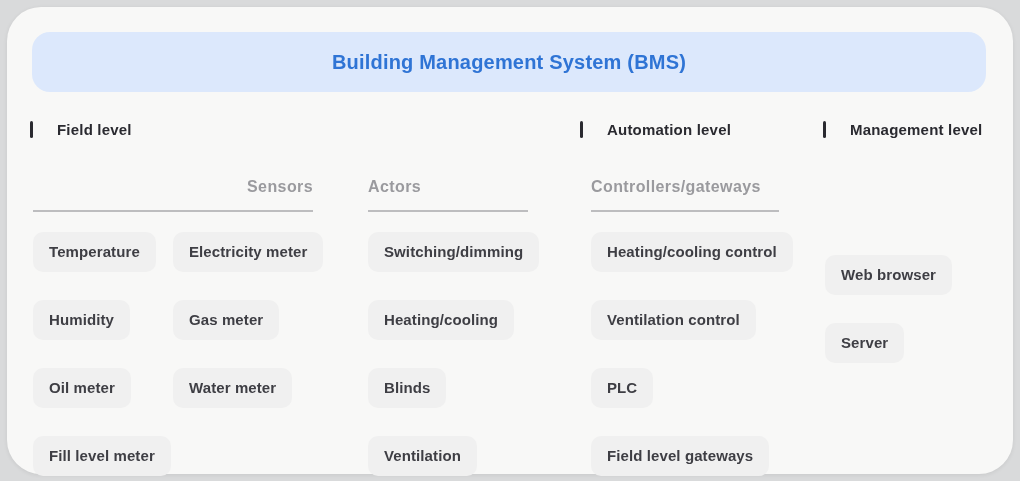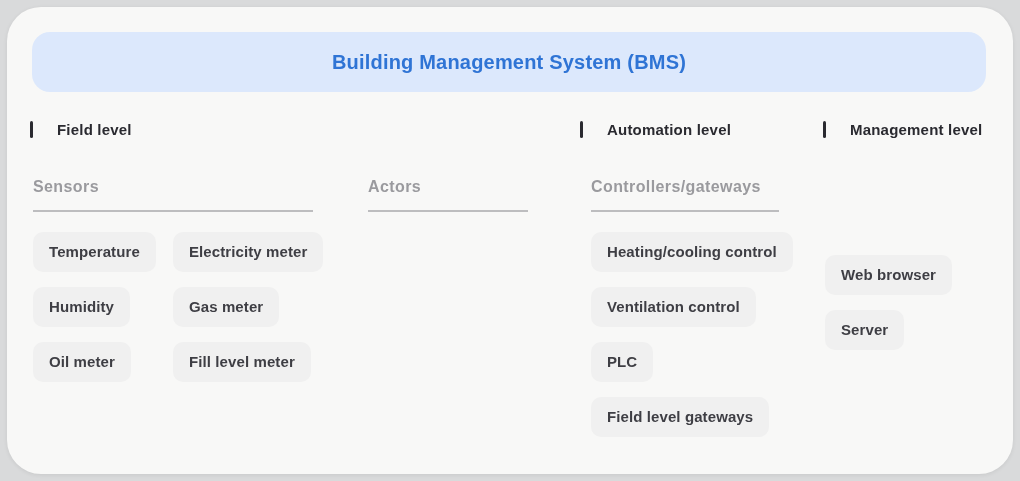--- a/index.html
+++ b/index.html
@@ -42,35 +42,35 @@
   .col { position:absolute; top:171px; }
   .col-header {
     font-size:16px; font-weight:bold; letter-spacing:0.4px;
     color: var(--header-text, #9a9a9e);
     padding-bottom:14px;
     border-bottom:2px solid var(--underline, #bdbdbf);
     white-space:nowrap;
   }
   .chips {
     margin-top:20px;
-    display:grid; row-gap:15px;
+    display:grid; row-gap:28px;
     grid-template-columns:max-content;
   }
   .chips-2col { grid-template-columns:140px max-content; }
   .chip {
     justify-self:start;
     height:40px; line-height:40px;
     padding:0 16px;
     background: var(--chip-bg, #f0f0f0);
     border-radius:10px;
     font-size:15px; font-weight:bold; letter-spacing:0.1px;
     color: var(--chip-text, #3e3e44);
     white-space:nowrap;
   }
-  .col-sensors     { left:26px;  width:280px; }
+  .col-sensors     { left:26px;  width:280px;text-align:right; }
   .col-actors      { left:361px; width:160px; }
   .col-controllers { left:584px; width:188px; }
   .col-management  { left:818px; top:228px; }
   .label-field      { left:23px; }
   .label-automation { left:573px; }
   .label-management { left:816px; }
 </style>
 </head>
 <body>
 
@@ -95,26 +95,33 @@
     </div>
 
     <section class="col col-sensors">
       <div class="col-header">Sensors</div>
       <div class="chips chips-2col">
         <div class="chip">Temperature</div>
         <div class="chip">Electricity meter</div>
         <div class="chip">Humidity</div>
         <div class="chip">Gas meter</div>
         <div class="chip">Oil meter</div>
+        <div class="chip">Water meter</div>
         <div class="chip">Fill level meter</div>
       </div>
     </section>
 
     <section class="col col-actors">
       <div class="col-header">Actors</div>
+      <div class="chips">
+        <div class="chip">Switching/dimming</div>
+        <div class="chip">Heating/cooling</div>
+        <div class="chip">Blinds</div>
+        <div class="chip">Ventilation</div>
+      </div>
     </section>
 
     <section class="col col-controllers">
       <div class="col-header">Controllers/gateways</div>
       <div class="chips">
         <div class="chip">Heating/cooling control</div>
         <div class="chip">Ventilation control</div>
         <div class="chip">PLC</div>
         <div class="chip">Field level gateways</div>
       </div>

